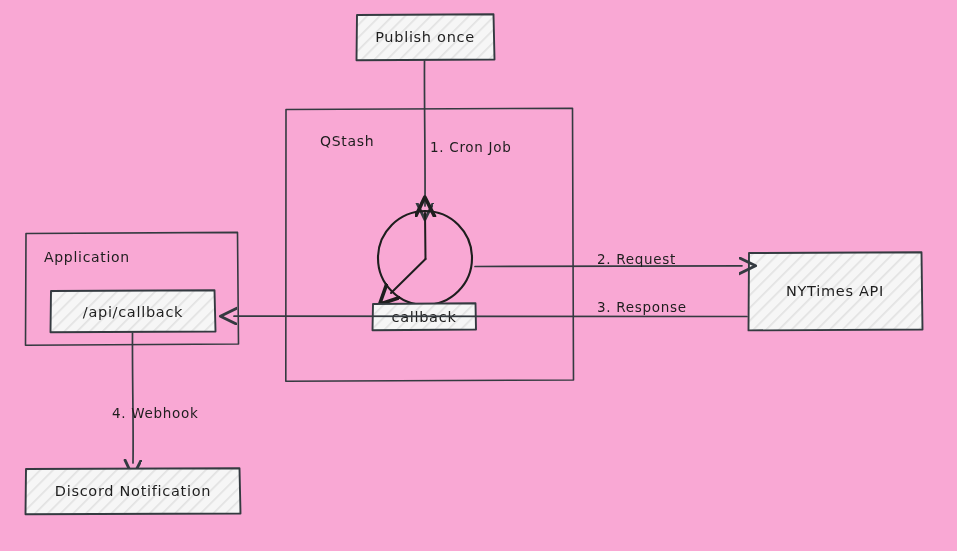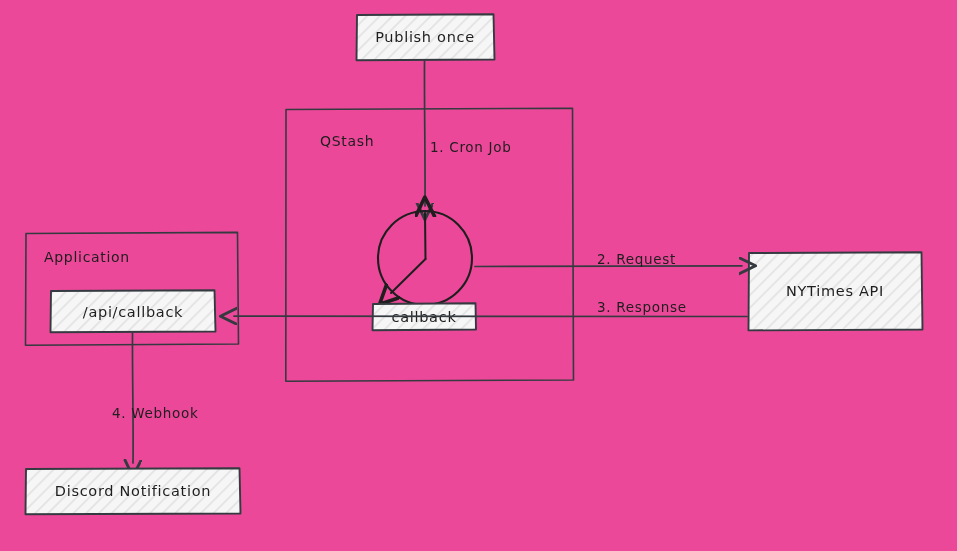--- a/index.html
+++ b/index.html
@@ -10,21 +10,21 @@
   body {
     width: 957px;
     height: 551px;
     overflow: hidden;
     font-family: "DejaVu Sans", sans-serif;
   }
   #diagram-root {
     position: relative;
     width: 957px;
     height: 551px;
-    background: #ec4899;
+    background: #f9a8d4;
   }
   svg#diagram-svg {
     display: block;
     width: 957px;
     height: 551px;
   }
   .box-fill {
     fill: url(#hatch);
     stroke: #343a40;
     stroke-width: 1.9;

